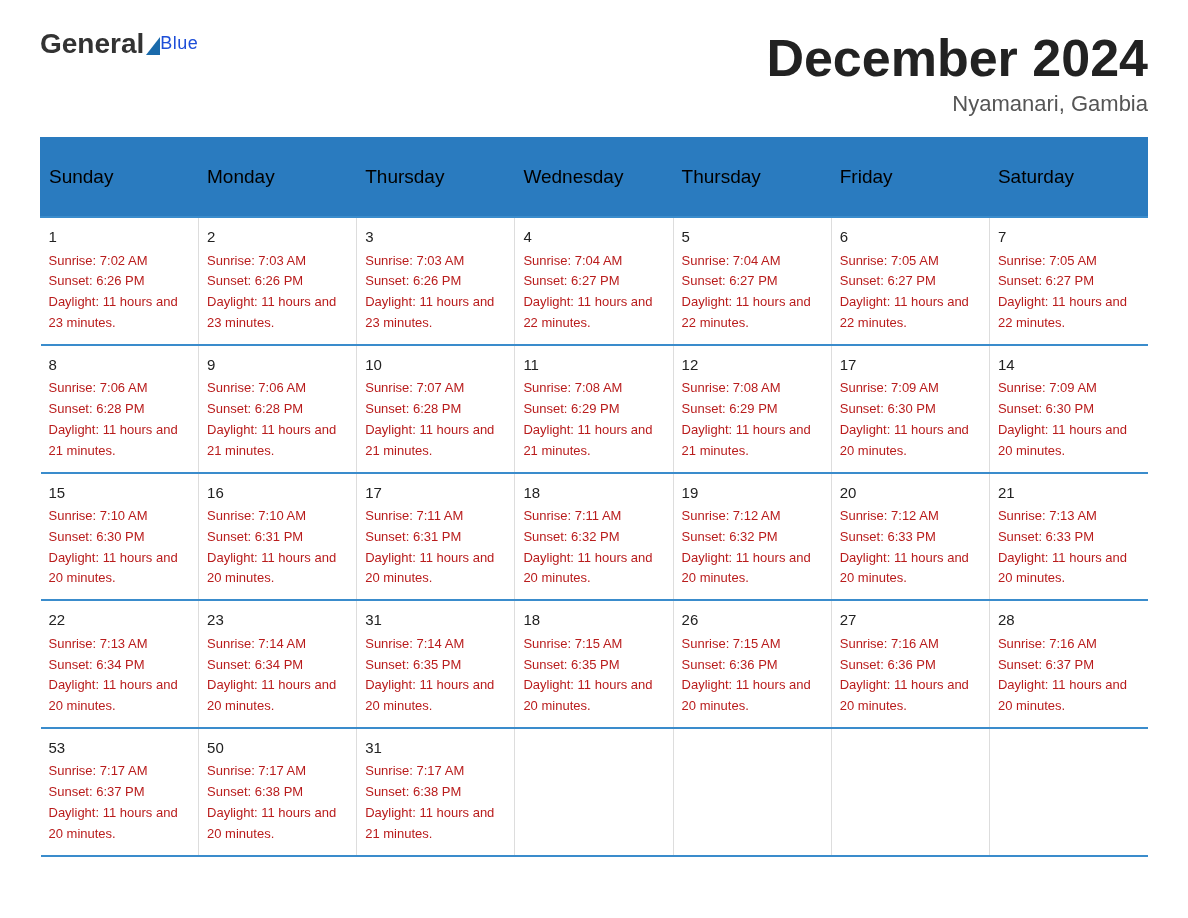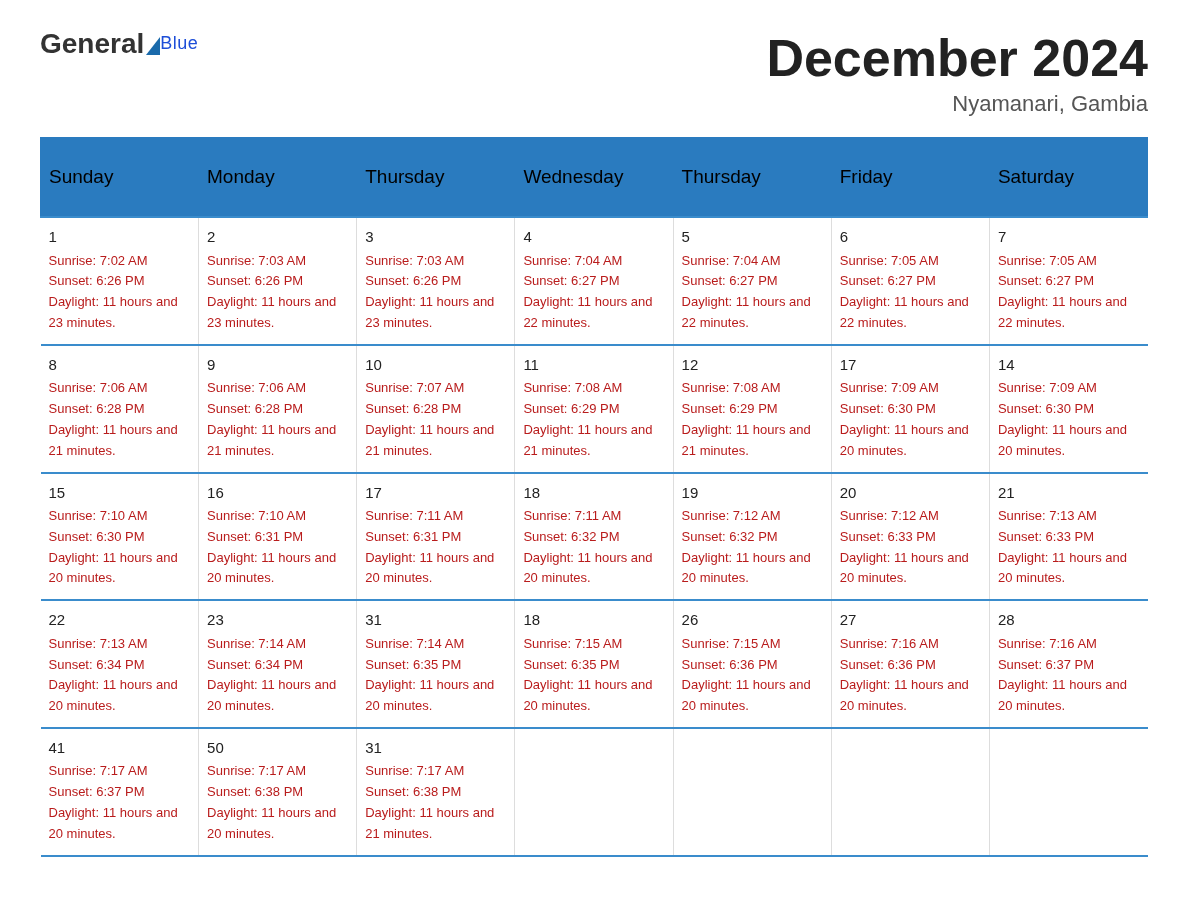--- a/index.html
+++ b/index.html
@@ -189,21 +189,21 @@
         <td><span class="day-num">18</span>
 <span class="day-info">Sunrise: 7:15 AM<br>Sunset: 6:35 PM<br>Daylight: 11 hours and 20 minutes.</span></td>
         <td><span class="day-num">26</span>
 <span class="day-info">Sunrise: 7:15 AM<br>Sunset: 6:36 PM<br>Daylight: 11 hours and 20 minutes.</span></td>
         <td><span class="day-num">27</span>
 <span class="day-info">Sunrise: 7:16 AM<br>Sunset: 6:36 PM<br>Daylight: 11 hours and 20 minutes.</span></td>
         <td><span class="day-num">28</span>
 <span class="day-info">Sunrise: 7:16 AM<br>Sunset: 6:37 PM<br>Daylight: 11 hours and 20 minutes.</span></td>
       </tr>
       <tr>
-        <td><span class="day-num">41</span>
+        <td><span class="day-num">53</span>
 <span class="day-info">Sunrise: 7:17 AM<br>Sunset: 6:37 PM<br>Daylight: 11 hours and 20 minutes.</span></td>
         <td><span class="day-num">50</span>
 <span class="day-info">Sunrise: 7:17 AM<br>Sunset: 6:38 PM<br>Daylight: 11 hours and 20 minutes.</span></td>
         <td><span class="day-num">31</span>
 <span class="day-info">Sunrise: 7:17 AM<br>Sunset: 6:38 PM<br>Daylight: 11 hours and 21 minutes.</span></td>
         <td></td>
         <td></td>
         <td></td>
         <td></td>
       </tr>

